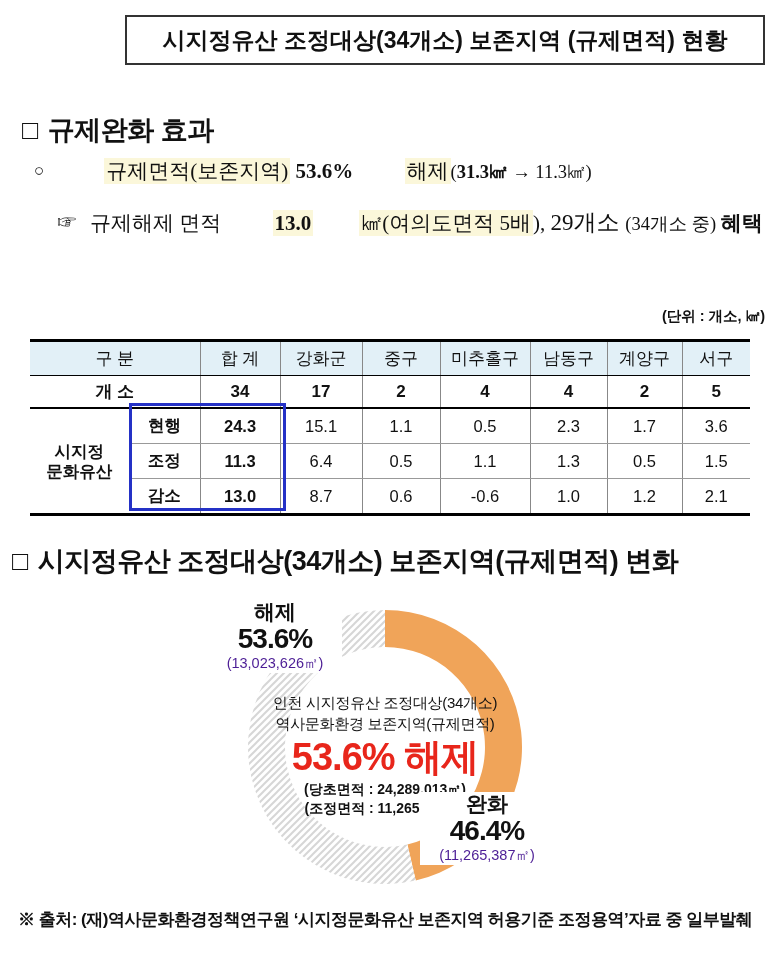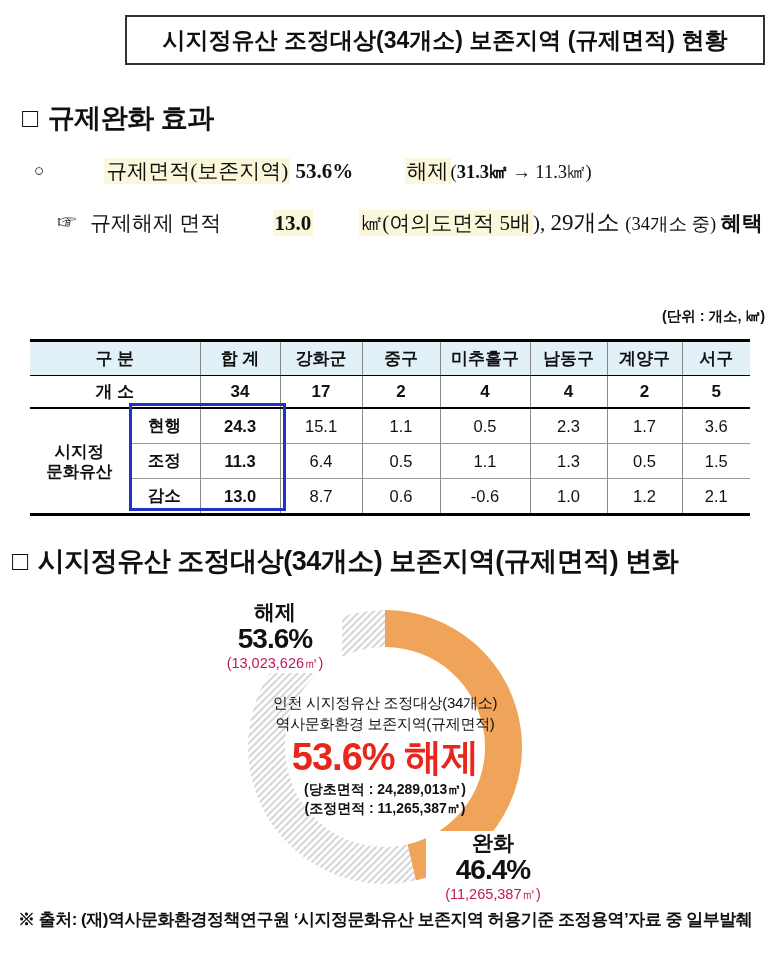--- a/index.html
+++ b/index.html
@@ -7,21 +7,21 @@
         font-family:"Liberation Sans",sans-serif;color:#111;}
   
   .badge{position:absolute;left:14px;top:18px;width:92px;height:42px;background:#E4E4E4;
          border:2px solid #555;display:flex;align-items:center;justify-content:center;
          font-size:26px;font-weight:800;letter-spacing:1px;}
   .title-box{position:absolute;left:125px;top:15px;width:636px;height:46px;border:2px solid #333;
          display:flex;align-items:center;justify-content:center;font-size:23px;font-weight:800;}
   
   .h1{position:absolute;left:12px;font-size:27px;font-weight:800;letter-spacing:-0.5px;}
   .h1 .sq{font-weight:400;margin-right:10px;}
-  #s1-heading{top:100px;padding-left:10px;}
+  #s1-heading{top:112px;padding-left:10px;}
   #s2-heading{top:543px;}
   
   .s-line{position:absolute;font-family:"Liberation Serif",serif;font-size:21px;white-space:nowrap;}
   #s1-line1{left:34px;top:157px;}
   #s1-line2{left:56px;top:207px;}
   .bullet-circle{font-size:17px;margin-right:14px;position:relative;top:-2px;}
   .bullet-hand{font-size:22px;margin-right:12px;}
   .hl{background:#FBF7DA;padding:1px 2px;margin-left:46px;}
   .b{font-weight:700;}
   .sm{font-size:18.5px;}
@@ -29,38 +29,38 @@
   
   .tbl-caption{position:absolute;left:0;top:280px;width:100%;text-align:center;
                font-size:19px;font-weight:800;}
   .tbl-unit{position:absolute;right:14px;top:307px;font-size:14.5px;font-weight:600;}
   
   table.main{position:absolute;left:30px;top:339px;width:720px;border-collapse:collapse;
              table-layout:fixed;border-top:3px solid #000;border-bottom:3px solid #000;}
   table.main th,table.main td{padding:0;text-align:center;vertical-align:middle;
              font-size:16.5px;border-left:1px solid #888;}
   table.main th:first-child,table.main td:first-child{border-left:none;}
-  tr.hdr th{background:#E2F0F7;height:33px;font-size:17px;font-weight:700;border-bottom:1px solid #000;margin-top:40px;}
+  tr.hdr th{background:#E2F0F7;height:33px;font-size:17px;font-weight:400;border-bottom:1px solid #000;margin-top:40px;}
   tr.cnt td{height:31px;font-weight:700;font-size:17px;border-bottom:2px solid #000;}
   tr.dat td{height:34px;border-bottom:1px solid #999;}
   tr.dat:last-child td{border-bottom:none;text-align:center;}
   td.glabel{font-weight:700;font-size:16px;line-height:20px;}
   td.sub{font-weight:700;font-size:17px;}
   td.total{font-weight:700;font-size:17px;}
   .blue-box{position:absolute;left:129px;top:403px;width:151px;height:102px;
             border:3px solid #2431C6;pointer-events:none;}
   
   .chart{position:absolute;left:200px;top:596px;width:380px;height:302px;}
   .chart svg{position:absolute;left:0;top:0;}
   .lbl{position:absolute;text-align:center;background:#fff;line-height:1.0;}
   .lbl-left{left:8px;top:4px;width:134px;}
-  .lbl-right{left:226px;top:196px;width:134px;margin-top:39px;}
+  .lbl-right{left:220px;top:196px;width:134px;}
   .lbl .nm{font-size:21px;font-weight:800;line-height:24px;}
   .lbl .pc{font-size:28px;font-weight:800;line-height:30px;letter-spacing:-1px;}
-  .lbl .ar{font-size:14.5px;line-height:19px;color:#be185d;}
+  .lbl .ar{font-size:14.5px;line-height:19px;color:#4c1d95;}
   .center-block{position:absolute;left:185px;top:96px;transform:translateX(-50%);
                 text-align:center;white-space:nowrap;}
   .center-block .cl{font-size:15px;font-weight:500;line-height:21px;letter-spacing:-0.3px;}
   .center-block .red{font-size:38px;font-weight:800;color:#E8261B;line-height:46px;letter-spacing:-1px;}
   .center-block .note{font-size:14px;font-weight:700;line-height:19px;}
   
   .footer{position:absolute;left:18px;top:908px;font-size:17px;font-weight:600;
           letter-spacing:-0.5px;white-space:nowrap;}
 </style>
 </head>

